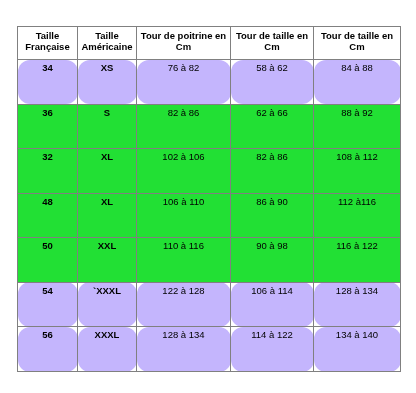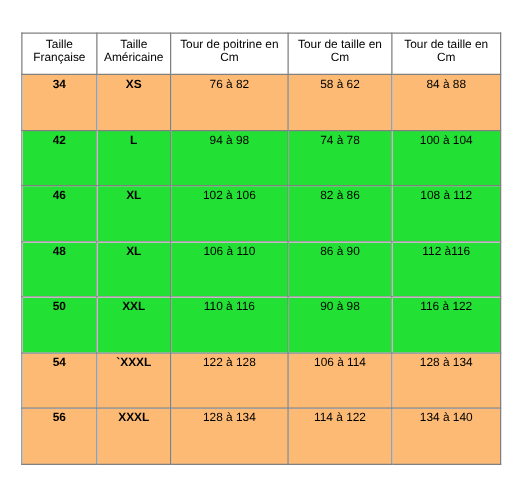--- a/index.html
+++ b/index.html
@@ -37,34 +37,34 @@
     padding: 2px 1px 0 1px;
     font-size: 9.5px;
     line-height: 11px;
     color: #000000;
     box-sizing: border-box;
     overflow: hidden;
     white-space: nowrap;
   }
   table.size-table thead th {
     background: #ffffff;
-    font-weight: normal;
+    font-weight: bold;
     height: 33px;
     padding-top: 3px;
     white-space: normal;
     margin-top: 20px;
   }
   table.size-table tbody tr {
     height: 26px;
   }
   tbody td.cell-fr,
   tbody td.cell-us {
     font-weight: bold;
   }
-  tr.row-red td { background: #fdba74; }
+  tr.row-red td { background: #c4b5fd; border-radius: 12px; }
   tr.row-green td { background: #22e034; }
 
   col.c-fr { width: 60px; }
   col.c-us { width: 59px; }
   col.c-chest { width: 94px; }
   col.c-waist { width: 83px; }
   col.c-hip { width: 87px; }
 </style>
 </head>
 <body>
@@ -104,28 +104,28 @@
     </thead>
     <tbody id="table-body">
         <tr class="row-red">
           <td class="cell-fr">34</td>
           <td class="cell-us">XS</td>
           <td class="cell-chest">76 à 82</td>
           <td class="cell-waist">58 à 62</td>
           <td class="cell-hip">84 à 88</td>
         </tr>
         <tr class="row-green">
-          <td class="cell-fr">42</td>
-          <td class="cell-us">L</td>
-          <td class="cell-chest">94 à 98</td>
-          <td class="cell-waist">74 à 78</td>
-          <td class="cell-hip">100 à 104</td>
+          <td class="cell-fr">36</td>
+          <td class="cell-us">S</td>
+          <td class="cell-chest">82 à 86</td>
+          <td class="cell-waist">62 à 66</td>
+          <td class="cell-hip">88 à 92</td>
         </tr>
         <tr class="row-green">
-          <td class="cell-fr">46</td>
+          <td class="cell-fr">32</td>
           <td class="cell-us">XL</td>
           <td class="cell-chest">102 à 106</td>
           <td class="cell-waist">82 à 86</td>
           <td class="cell-hip">108 à 112</td>
         </tr>
         <tr class="row-green">
           <td class="cell-fr">48</td>
           <td class="cell-us">XL</td>
           <td class="cell-chest">106 à 110</td>
           <td class="cell-waist">86 à 90</td>

